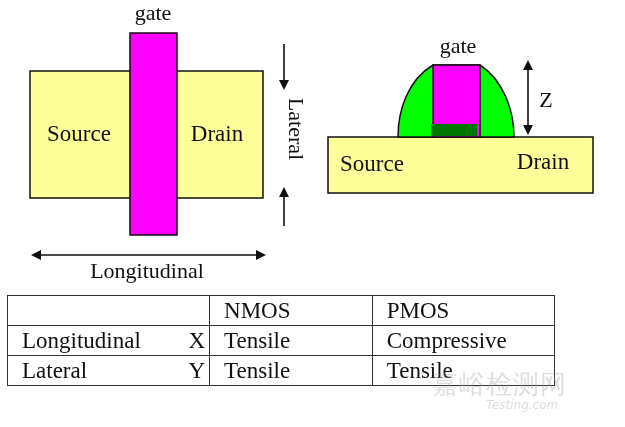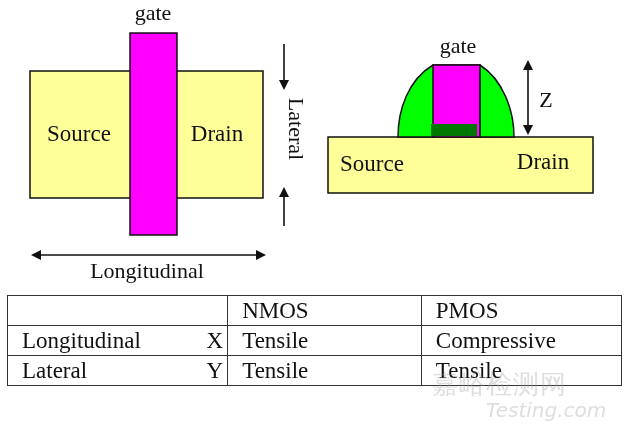--- a/index.html
+++ b/index.html
@@ -23,21 +23,21 @@
       height: 290px;
     }
     .svg-text {
       font-family: "Liberation Serif", "DejaVu Serif", serif;
       fill: #111111;
     }
     table.stress {
       position: absolute;
       left: 7px;
       top: 295px;
-      width: 615px;
+      width: 548px;
       border-collapse: collapse;
       font-family: "Liberation Serif", "DejaVu Serif", serif;
       font-size: 23px;
       color: #111111;
     }
     table.stress td {
       border: 1.5px solid #333333;
       height: 29px;
       padding: 0 0 0 14px;
       line-height: 29px;
@@ -57,21 +57,21 @@
       color: rgba(160,160,160,0.35);
       letter-spacing: 1px;
       pointer-events: none;
     }
     .watermark2 {
       position: absolute;
       left: 486px;
       top: 398px;
       font-family: "DejaVu Sans", sans-serif;
       font-style: italic;
-      font-size: 20px;
+      font-size: 12px;
       color: rgba(170,170,170,0.4);
       pointer-events: none;
     }
   </style>
 </head>
 <body>
 
 <svg id="diagram" width="625" height="290" viewBox="0 0 625 290" xmlns="http://www.w3.org/2000/svg">
   <defs>
     <marker id="arrowhead" markerWidth="10" markerHeight="10" refX="8" refY="5" orient="auto" markerUnits="userSpaceOnUse">

